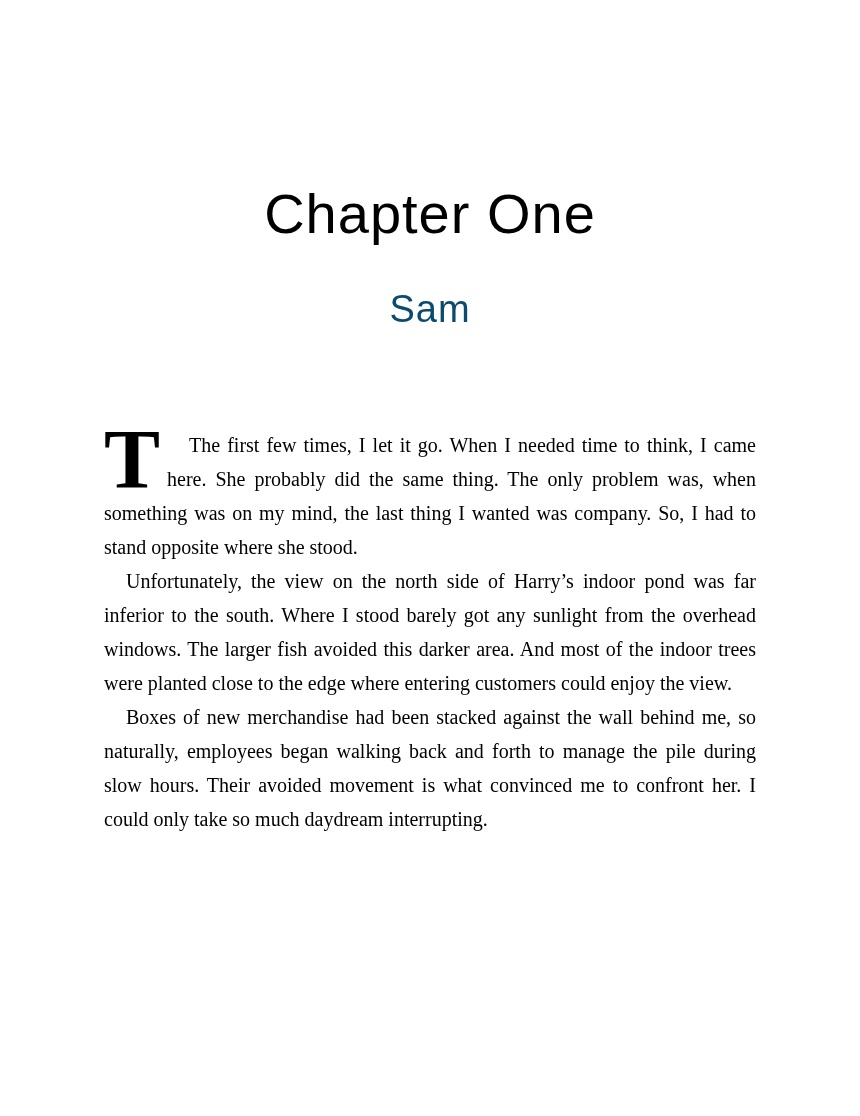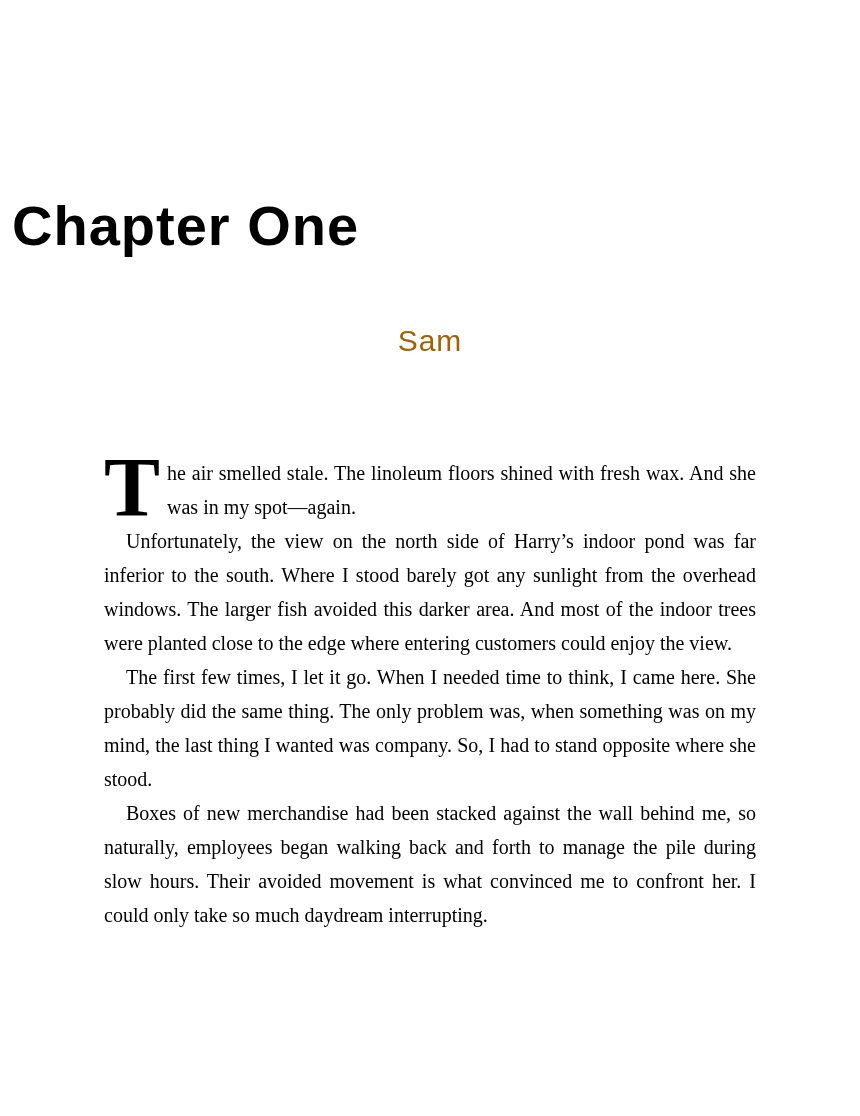--- a/index.html
+++ b/index.html
@@ -9,39 +9,39 @@
   }
   .page {
     position: relative;
     width: 860px;
     height: 1116px;
     background: #ffffff;
     color: #000000;
     overflow: hidden;
   }
   .chapter-title {
-    margin: 12px;
+    margin: 0;
     padding-top: 186px;
-    text-align: left;
+    text-align: center;
     font-family: "Liberation Sans", sans-serif;
-    font-weight: 700;
+    font-weight: 400;
     font-size: 56px;
     line-height: 1;
     letter-spacing: 1px;
     color: #000000;
   }
   .chapter-subtitle {
-    margin: 72px 0 0 0;
+    margin: 48px 0 0 0;
     text-align: center;
     font-family: "Liberation Sans", sans-serif;
     font-weight: 400;
-    font-size: 30px;
+    font-size: 38px;
     line-height: 1;
     letter-spacing: 1px;
-    color: #a16207;
+    color: #0c4a6e;
   }
   .body-text {
     margin: 100px auto 0 auto;
     width: 652px;
     font-family: "Liberation Serif", serif;
     font-size: 20px;
     line-height: 34px;
     text-align: justify;
     color: #000000;
   }
@@ -64,22 +64,22 @@
 </style>
 </head>
 <body>
 
 <div class="page">
   <h1 class="chapter-title">Chapter One</h1>
 
   <h2 class="chapter-subtitle">Sam</h2>
 
   <div class="body-text">
-    <p class="para"><span class="dropcap">T</span><span>he air smelled stale. The linoleum floors shined with fresh wax. And she was in my spot—again.</span></p>
+    <p class="para"><span class="dropcap">T</span></p>
 
 
+    <p class="para indent">The first few times, I let it go. When I needed time to think, I came here. She probably did the same thing. The only problem was, when something was on my mind, the last thing I wanted was company. So, I had to stand opposite where she stood.</p>
+
     <p class="para indent">Unfortunately, the view on the north side of Harry’s indoor pond was far inferior to the south. Where I stood barely got any sunlight from the overhead windows. The larger fish avoided this darker area. And most of the indoor trees were planted close to the edge where entering customers could enjoy the view.</p>
-
-    <p class="para indent">The first few times, I let it go. When I needed time to think, I came here. She probably did the same thing. The only problem was, when something was on my mind, the last thing I wanted was company. So, I had to stand opposite where she stood.</p>
 
     <p class="para indent">Boxes of new merchandise had been stacked against the wall behind me, so naturally, employees began walking back and forth to manage the pile during slow hours. Their avoided movement is what convinced me to confront her. I could only take so much daydream interrupting.</p>
   </div>
 </div>
 
 </body></html>

